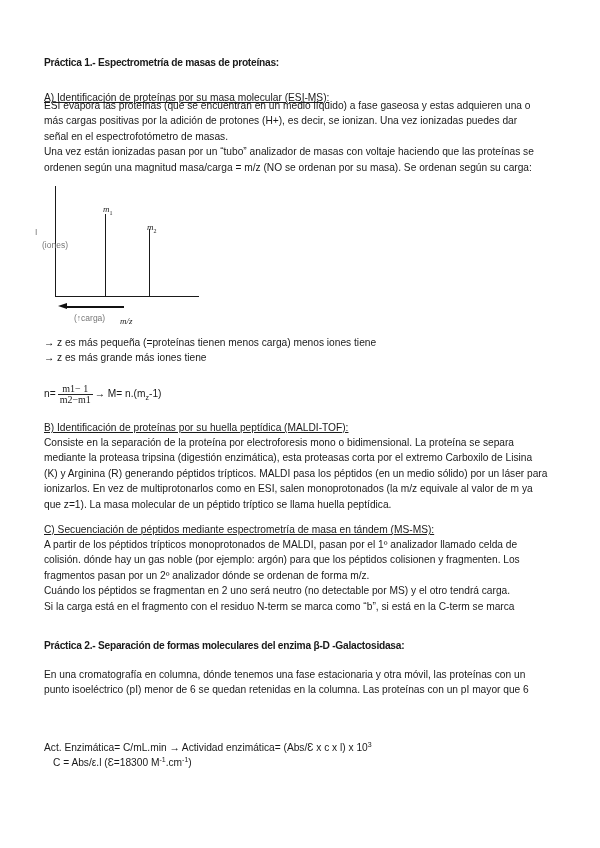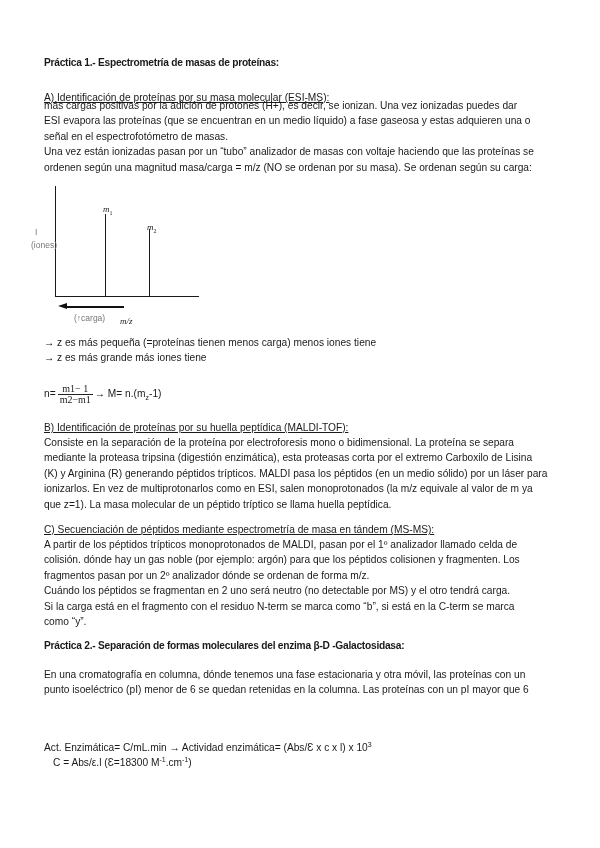--- a/index.html
+++ b/index.html
@@ -66,34 +66,34 @@
   </style>
 </head>
 <body>
 
 <div class="page">
 
   <div class="abs title" style="top:55px;">Práctica 1.- Espectrometría de masas de proteínas:</div>
 
   <div class="abs subhead" style="top:90px;">A) Identificación de proteínas por su masa molecular (ESI-MS):</div>
   <div class="abs para" style="top:98px;">
+    <div>ESI evapora las proteínas (que se encuentran en un medio líquido) a fase gaseosa y estas adquieren una o</div>
     <div>más cargas positivas por la adición de protones (H+), es decir, se ionizan. Una vez ionizadas puedes dar</div>
-    <div>ESI evapora las proteínas (que se encuentran en un medio líquido) a fase gaseosa y estas adquieren una o</div>
     <div>señal en el espectrofotómetro de masas.</div>
     <div>Una vez están ionizadas pasan por un “tubo” analizador de masas con voltaje haciendo que las proteínas se</div>
     <div>ordenen según una magnitud masa/carga = m/z (NO se ordenan por su masa). Se ordenan según su carga:</div>
   </div>
 
   <div class="diagram">
     <div class="d-line" style="left:27px; top:0; width:1px; height:111px;"></div>
     <div class="d-line" style="left:27px; top:110px; width:144px; height:1px;"></div>
     <div class="d-line" style="left:77px; top:28px; width:1px; height:83px;"></div>
     <div class="d-line" style="left:121px; top:43px; width:1px; height:68px;"></div>
     <div class="d-label" style="left:7px; top:39px;">I</div>
-    <div class="d-label" style="left:3px; top:52px;">(iones)</div>
+    <div class="d-label" style="left:14px; top:52px;">(iones)</div>
     <div class="d-mlabel" style="left:75px; top:16px;"><span>m</span><sub>1</sub></div>
     <div class="d-mlabel" style="left:119px; top:34px;"><span>m</span><sub>2</sub></div>
 
     <div class="arrow-head" style="left:30px; top:117px;"></div>
     <div class="d-line" style="left:38px; top:119.5px; width:58px; height:2.5px; background:#111;"></div>
     <div class="d-label" style="left:46px; top:125px;">(↑carga)</div>
     <div class="d-mlabel" style="left:92px; top:128px;">m/z</div>
   </div>
 
   <div class="abs" style="top:335px;">→ z es más pequeña (=proteínas tienen menos carga) menos iones tiene</div>
@@ -112,21 +112,20 @@
     <div>que z=1). La masa molecular de un péptido tríptico se llama huella peptídica.</div>
   </div>
 
   <div class="abs subhead" style="top:522px;">C) Secuenciación de péptidos mediante espectrometría de masa en tándem  (MS-MS):</div>
   <div class="abs para" style="top:537px;">
     <div>A partir de los péptidos trípticos monoprotonados de MALDI, pasan por el 1º analizador llamado celda de</div>
     <div>colisión. dónde hay un gas noble (por ejemplo: argón) para que los péptidos colisionen y fragmenten. Los</div>
     <div>fragmentos pasan por un 2º analizador dónde se ordenan de forma m/z.</div>
     <div>Cuándo los péptidos se fragmentan en 2 uno será neutro (no detectable por MS) y el otro tendrá carga.</div>
     <div>Si la carga está en el fragmento con el residuo N-term  se marca como “b”, si está en la C-term  se marca</div>
-    <div>como “y”.</div>
   </div>
 
   <div class="abs title" style="top:638px;">Práctica 2.- Separación de formas moleculares del enzima β-D -Galactosidasa:</div>
   <div class="abs para" style="top:667px;">
     <div>En una cromatografía en columna, dónde tenemos una fase estacionaria y otra móvil, las proteínas con un</div>
     <div>punto isoeléctrico (pI) menor de 6 se quedan retenidas en la columna. Las proteínas con un pI mayor que 6</div>
   </div>
 
   <div class="abs" style="top:740px;">
     <span>Act. Enzimática= C/mL.min → Actividad enzimática= (Abs/Ɛ x c x l) x 10</span><sup>3</sup>

